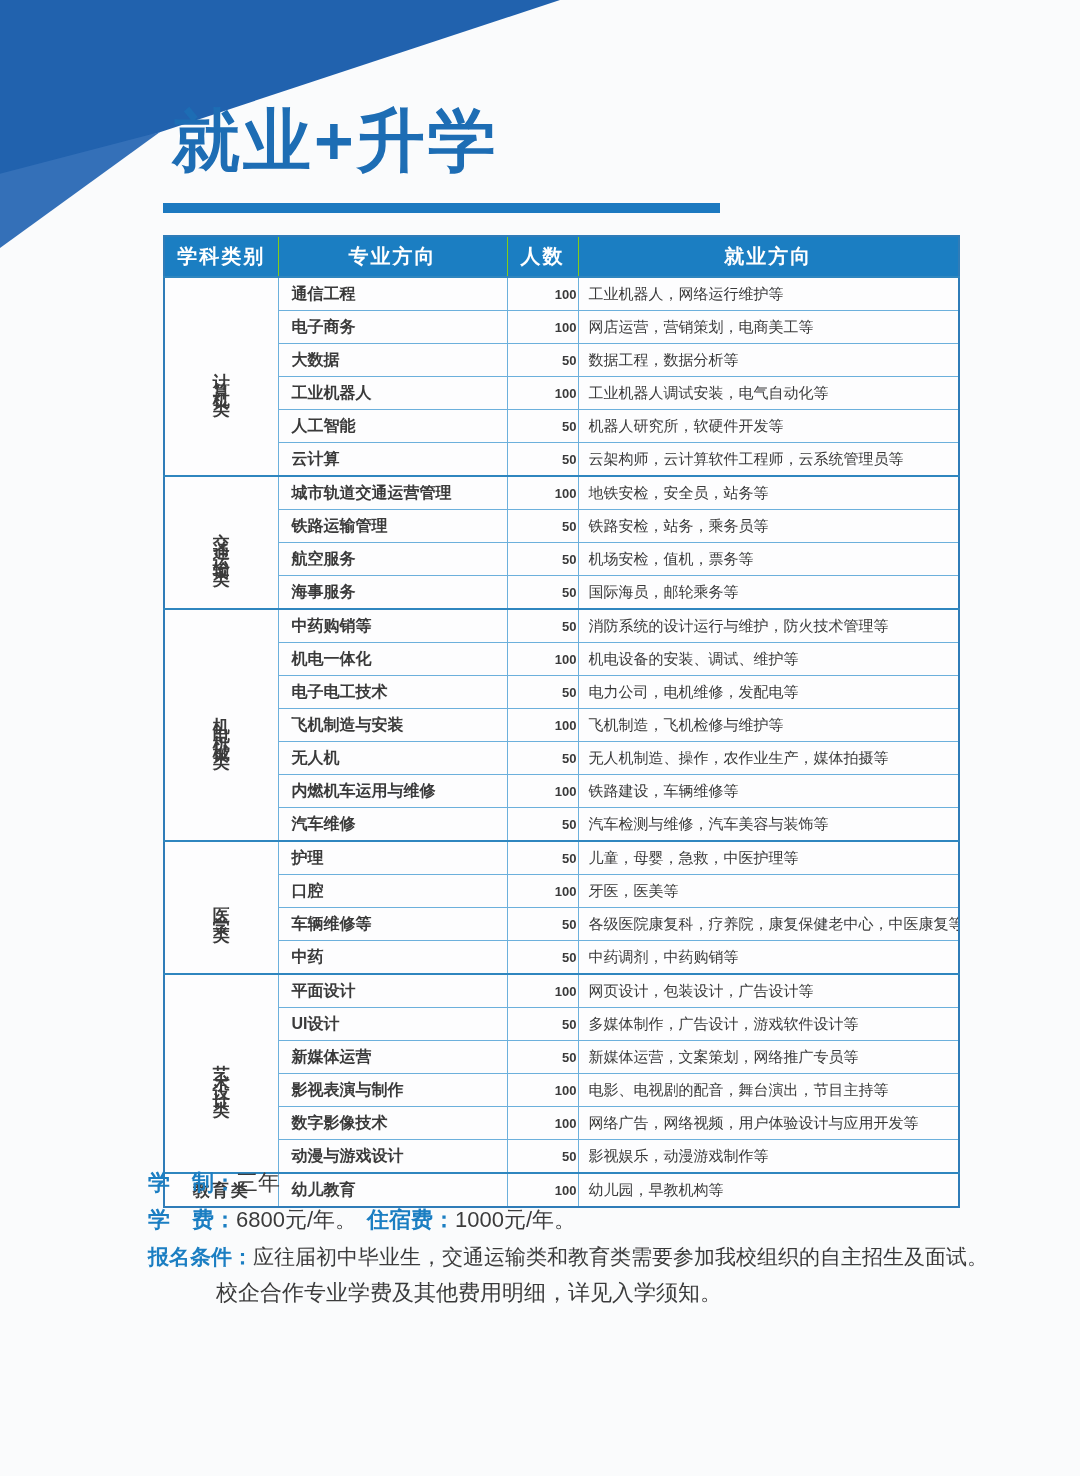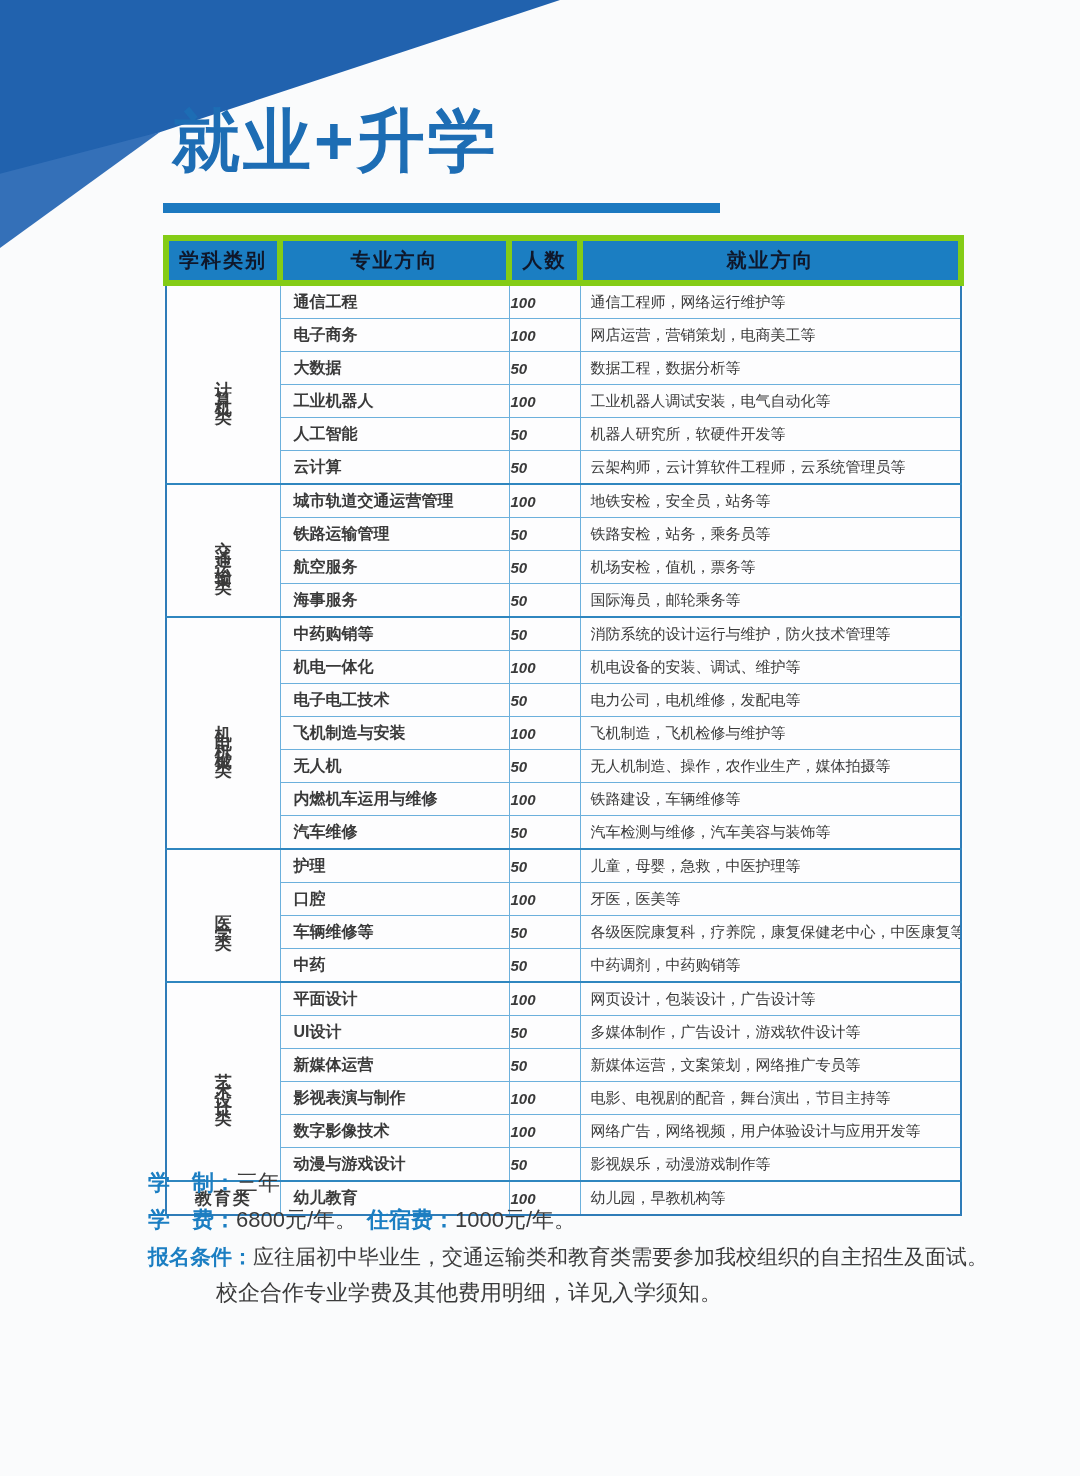--- a/index.html
+++ b/index.html
@@ -49,43 +49,43 @@
   
   .sched-table {
     position:absolute; left:163px; top:235px;
     width:795px;
     border-collapse:collapse; table-layout:fixed;
     background:#fdfdfe;
     border:2px solid #2f7cb8;
   }
   .sched-table thead th {
     height:37px;
-    background:#1b7ec2; color:#0f172a;
+    background:#1b7ec2; color:#ffffff;
     font-size:20px; font-weight:700;
-    border:6px solid #84cc16;
+    border:1px solid #84cc16;
     letter-spacing:2px;
   }
   .sched-table tbody td {
     height:30px;
     border:1px solid #6cb0dc;
     color:#3a3a3a;
     overflow:hidden;
   }
   .sched-table tbody tr.gs td { border-top:2px solid #2f86bf; }
   td.cat {
     writing-mode:vertical-rl; text-orientation:upright;
     text-align:center; font-size:17px; font-weight:600;
     letter-spacing:9px; color:#333; padding:0;
   }
   td.cat-h {
     text-align:center; font-size:17px; font-weight:600;
     letter-spacing:2px; color:#333;
   }
   td.major { font-size:16px; font-weight:600; padding:0 4px 0 13px; white-space:nowrap; }
-  td.num   { font-size:15px; font-weight:600; text-align:left;font-style:italic; }
+  td.num   { font-size:13px; font-weight:600; text-align:right; }
   td.jobs  { font-size:15px; font-weight:500; padding:0 4px 0 10px; white-space:nowrap; }
   
   .foot {
     position:absolute; left:148px; top:1172px; width:900px;
     font-size:22px; color:#3b3b3b; line-height:1.0;
   }
   .foot .line { margin-bottom:15px; white-space:nowrap; }
   .flabel { color:#1b7ec2; font-weight:700; }
   .lodge { margin-left:10px;text-align:center; }
   .note-line { padding-left:68px; }
@@ -118,21 +118,21 @@
         <th>人数</th>
         <th>就业方向</th>
       </tr>
     </thead>
     <tbody>
 
       <tr class="gs">
         <td class="cat" rowspan="6">计算机类</td>
         <td class="major">通信工程</td>
         <td class="num">100</td>
-        <td class="jobs">通信工程师，网络运行维护等</td>
+        <td class="jobs">工业机器人，网络运行维护等</td>
       </tr>
       <tr>
         <td class="major">电子商务</td>
         <td class="num">100</td>
         <td class="jobs">网店运营，营销策划，电商美工等</td>
       </tr>
       <tr>
         <td class="major">大数据</td>
         <td class="num">50</td>
         <td class="jobs">数据工程，数据分析等</td>

